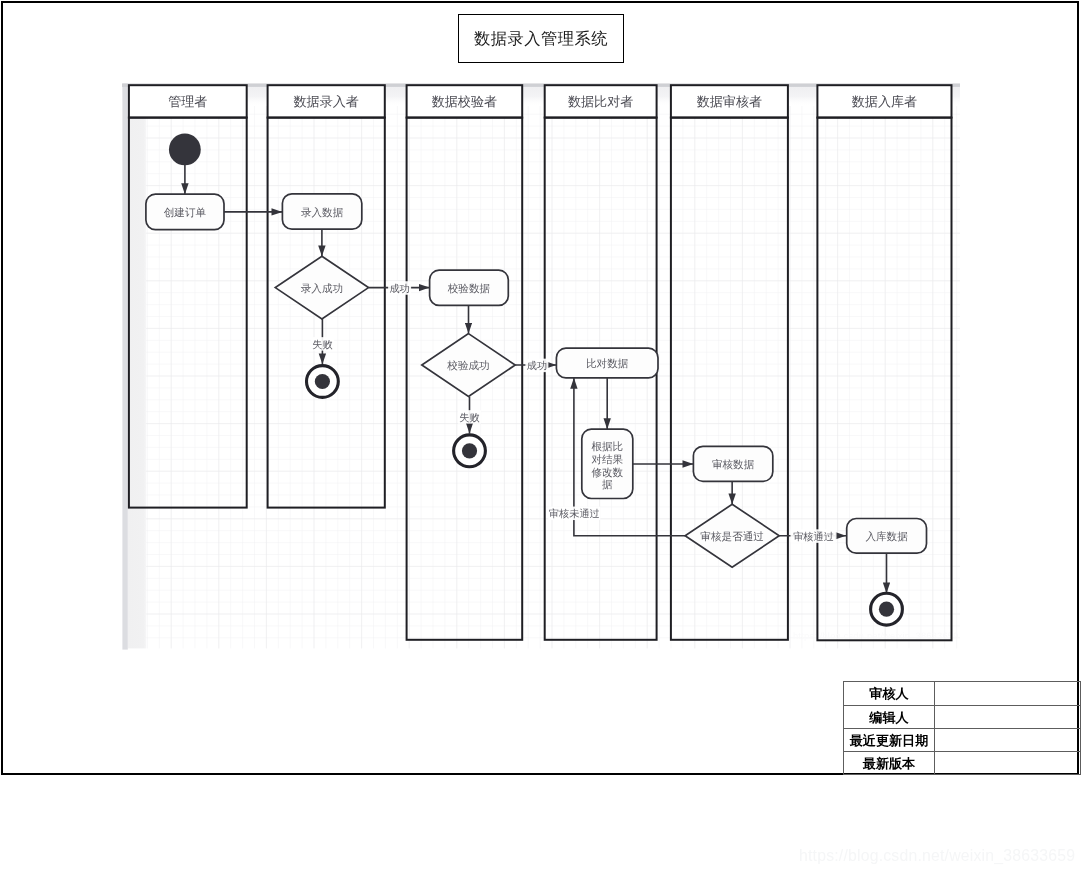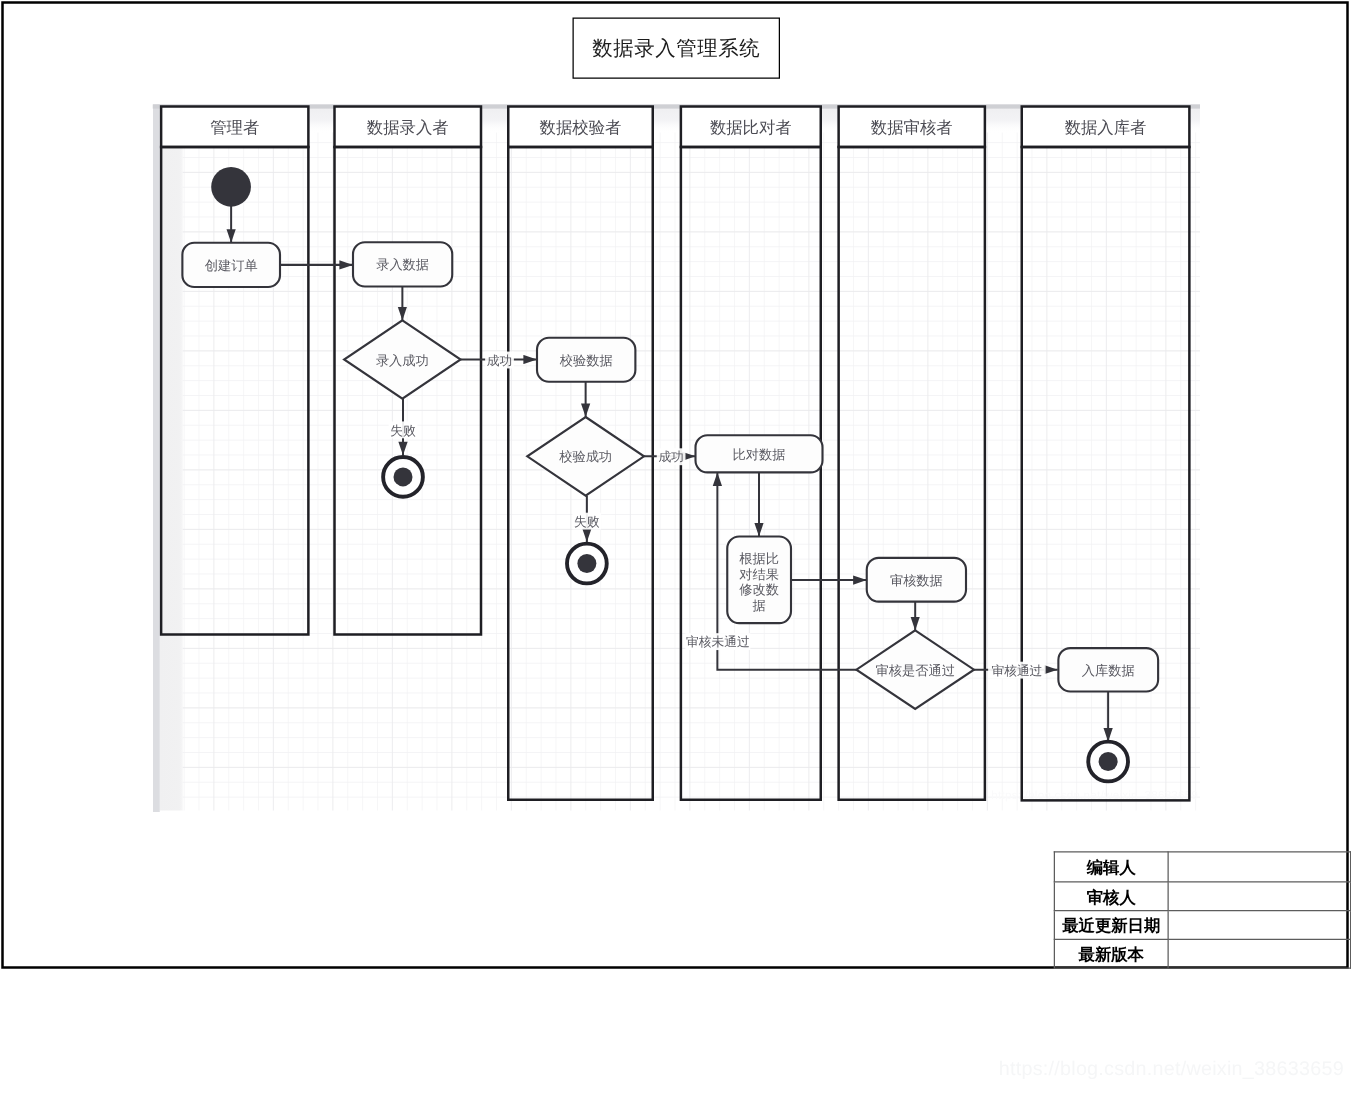--- a/index.html
+++ b/index.html
@@ -221,25 +221,25 @@
             <rect x="668.50" y="446.35" width="46.00" height="13.50" fill="#ffffff" opacity="0.92"></rect>
             <text class="elbl" dy="1.3" x="691.50" y="453.10">审核通过</text>
           </g>
 </g>
 </svg>
 </div>
 
   <table class="meta">
     <tbody>
       <tr>
+          <td class="k">审核人</td>
+          <td class="v"></td>
+        </tr>
+      <tr>
           <td class="k">编辑人</td>
-          <td class="v"></td>
-        </tr>
-      <tr>
-          <td class="k">审核人</td>
           <td class="v"></td>
         </tr>
       <tr>
           <td class="k">最近更新日期</td>
           <td class="v"></td>
         </tr>
       <tr>
           <td class="k">最新版本</td>
           <td class="v"></td>
         </tr>

